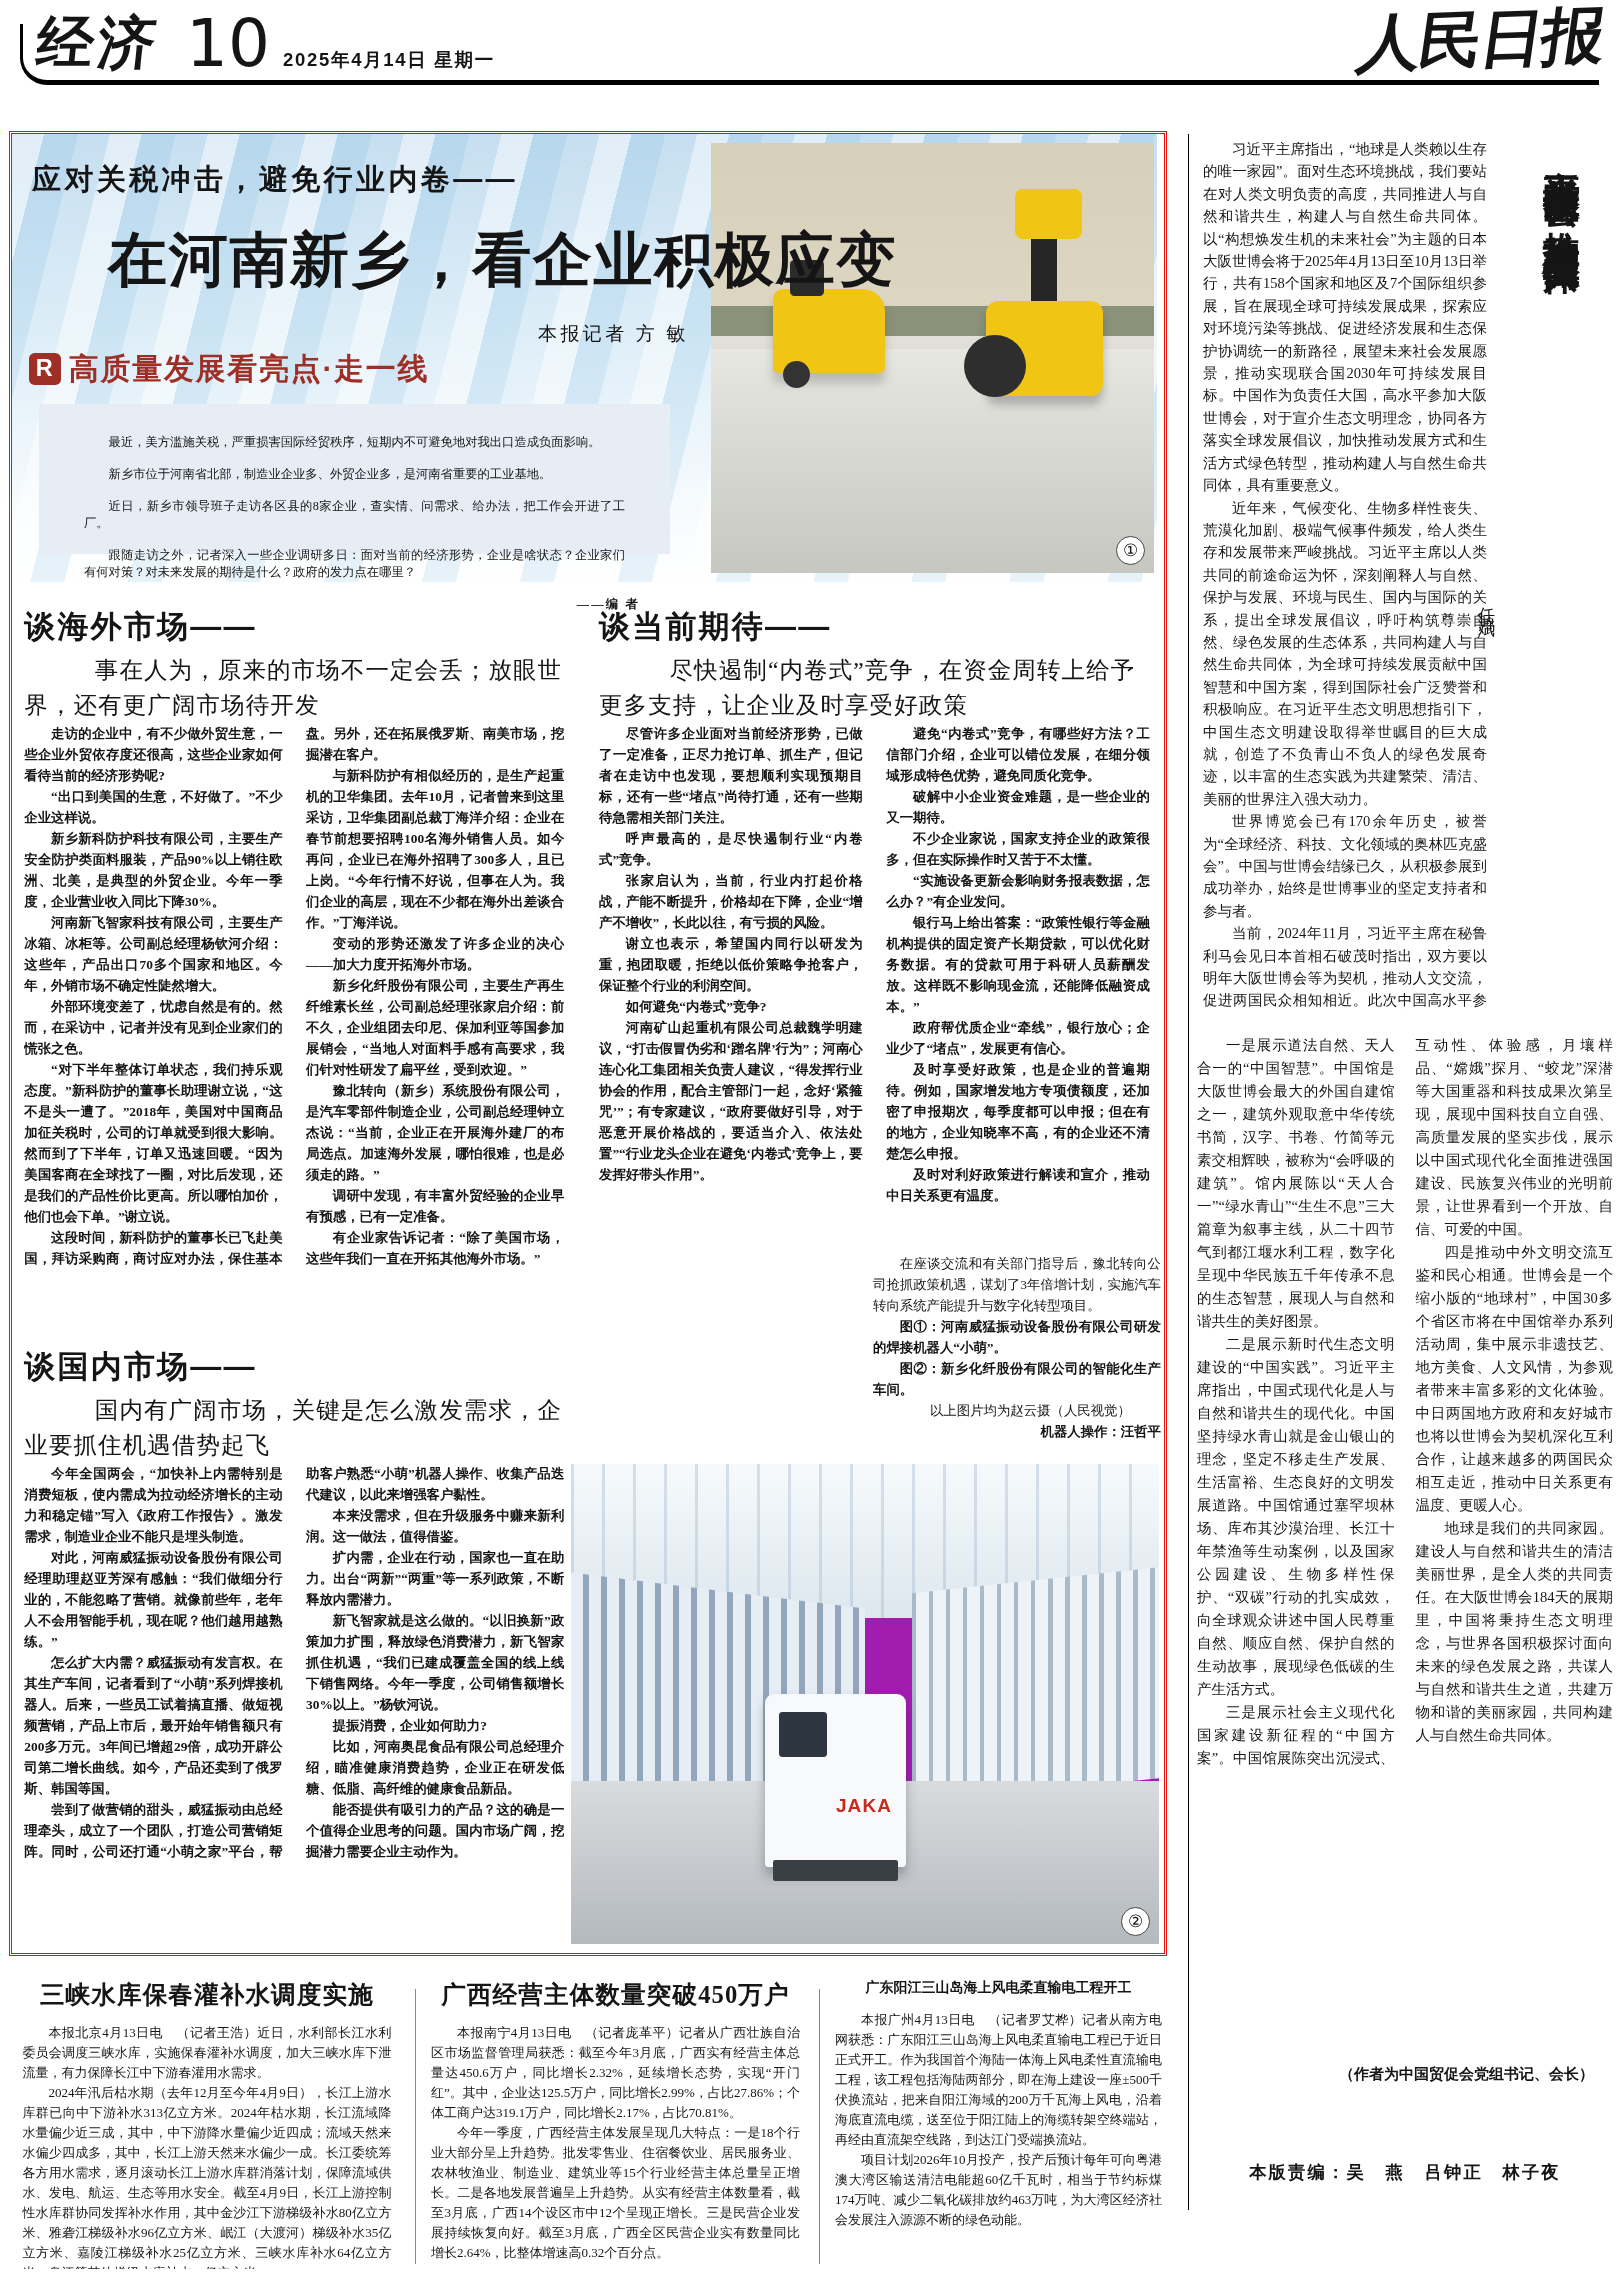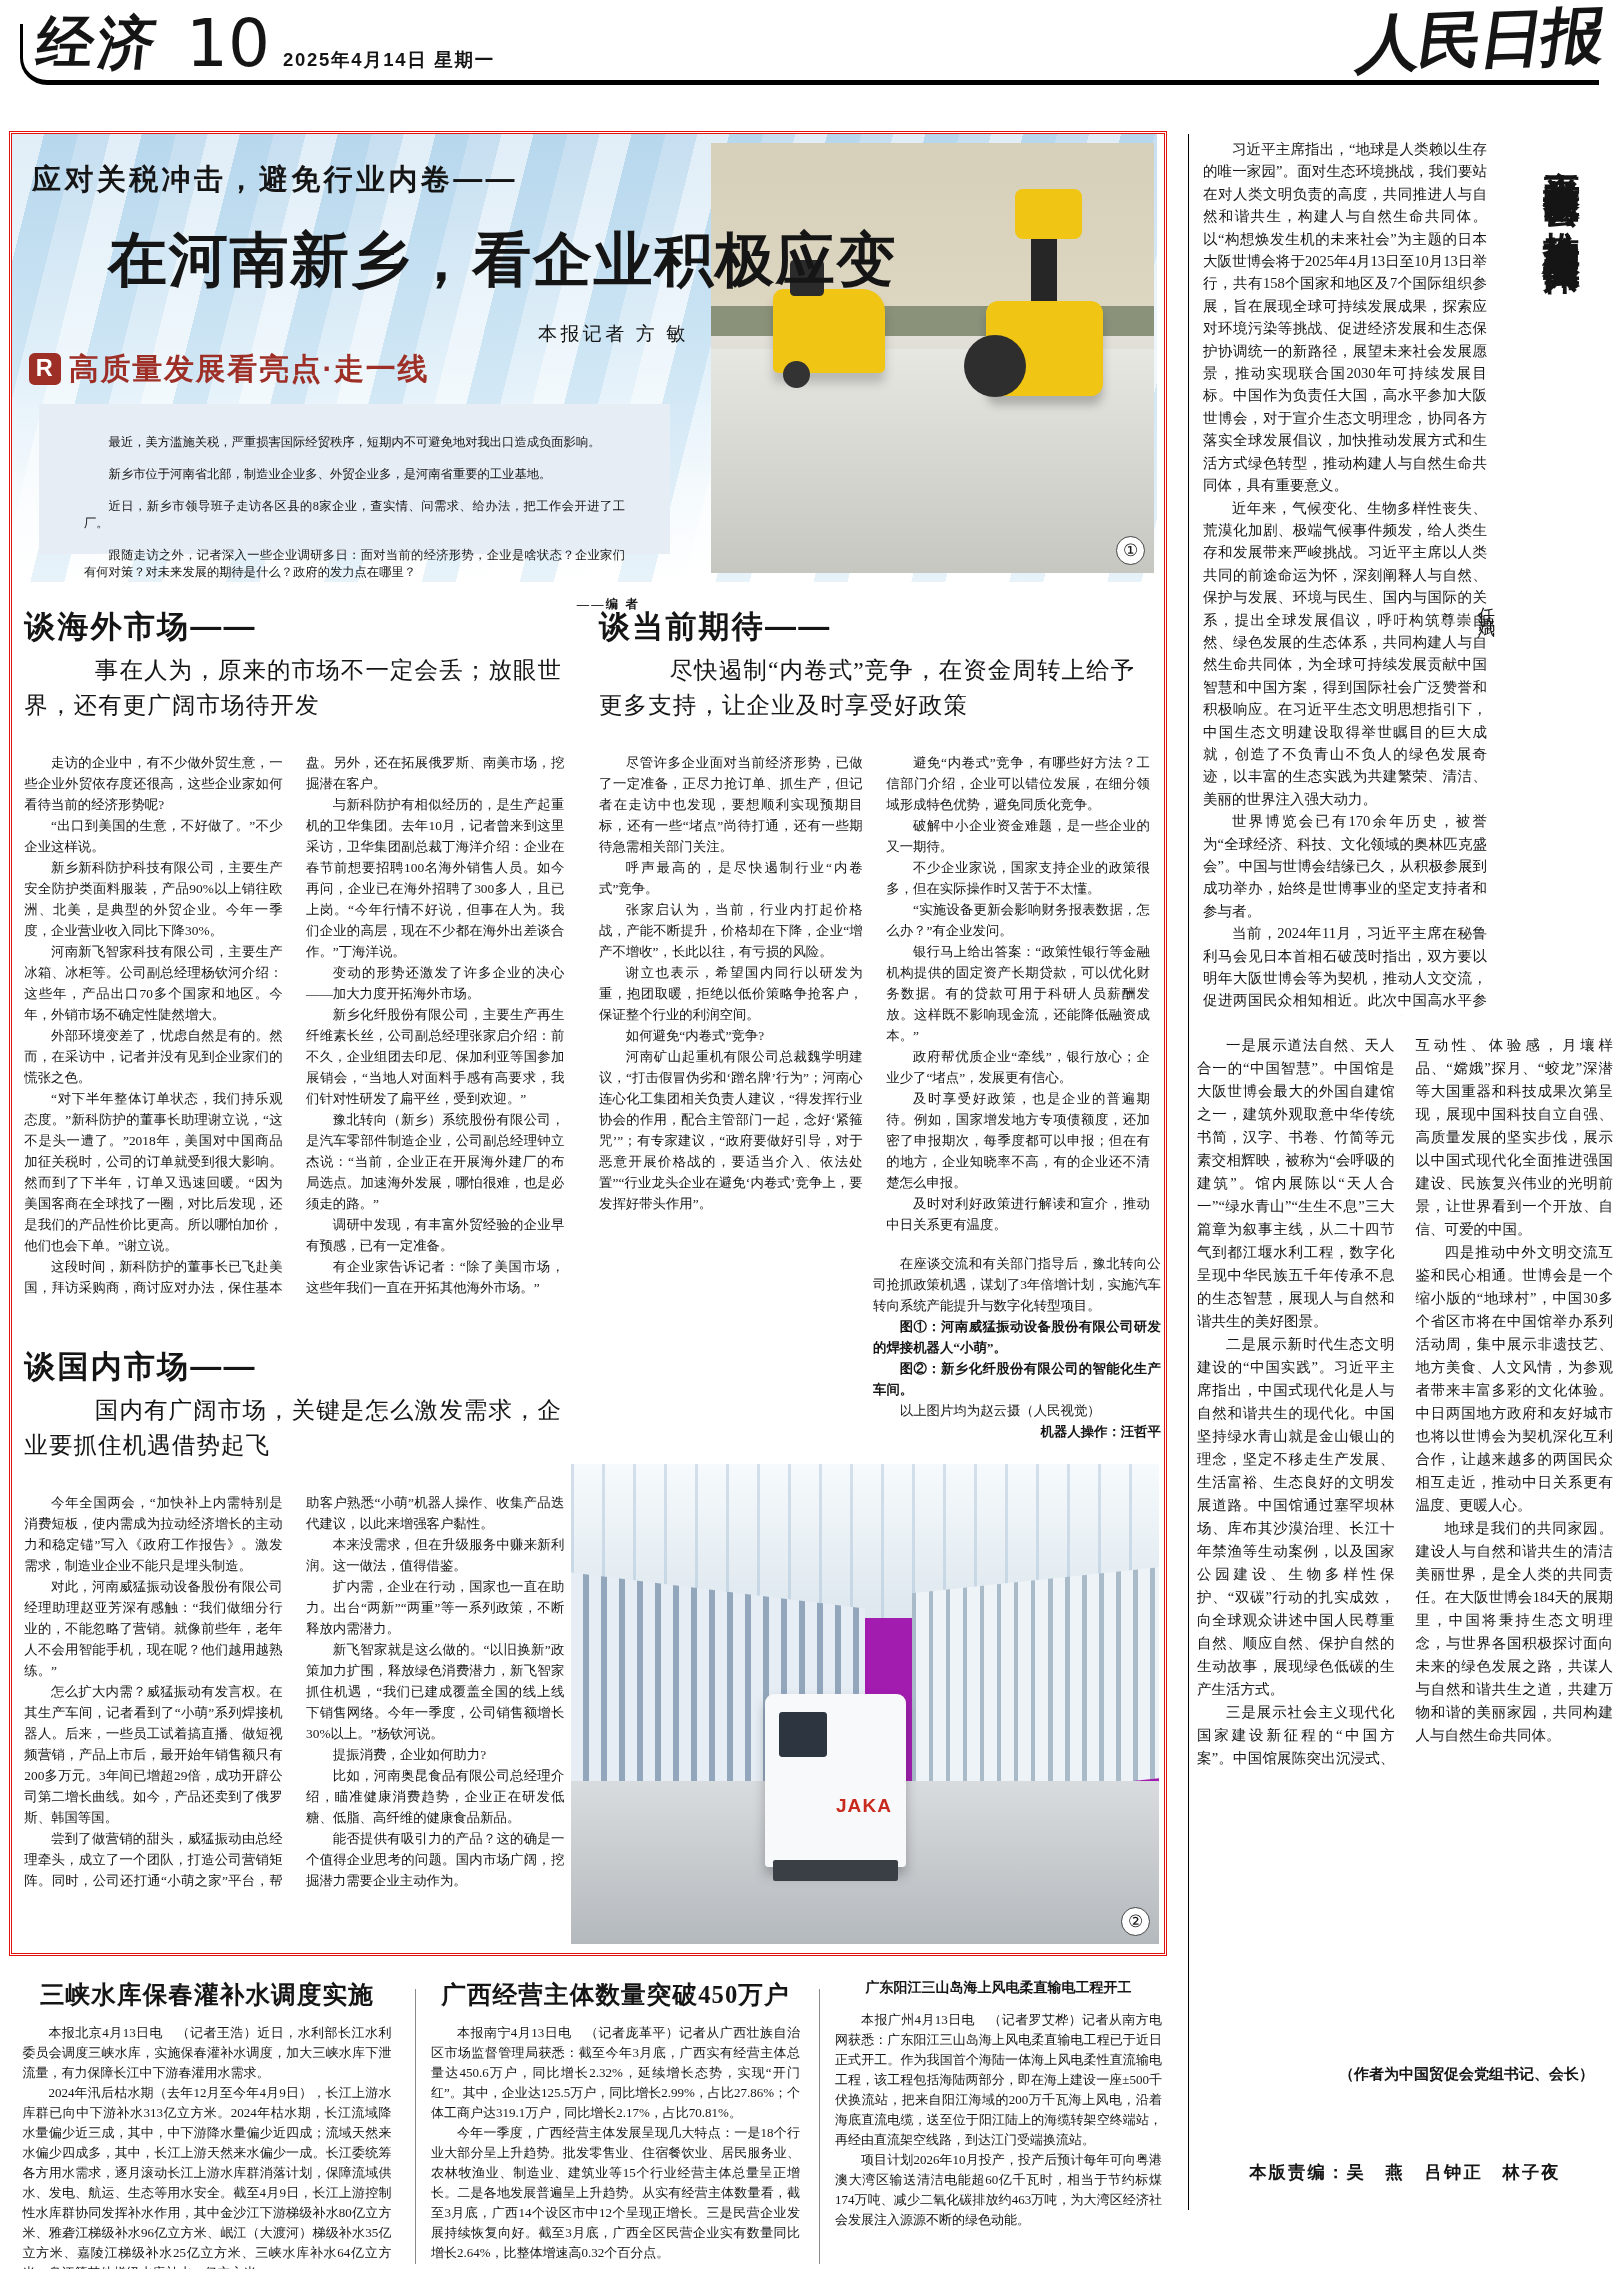--- a/index.html
+++ b/index.html
@@ -49,35 +49,35 @@
   .robotB .head{position:absolute;left:34px;top:-5.6px;width:67px;height:50px;background:#f0c514;border-radius:7.8px;}
   .robotB .body{position:absolute;left:5.6px;top:106px;width:117px;height:95px;background:#f0c514;
     border-radius:12.3px;box-shadow:0 9px 9px rgba(60,60,60,.3);}
   .robotB .wheel{position:absolute;left:-17px;top:140px;width:62px;height:62px;background:#2e2e2e;border-radius:50%;}
   .photoBadge{position:absolute;right:9px;bottom:7.8px;width:27px;height:27px;border-radius:50%;
     background:#fff;border:1.1px solid #444;display:flex;align-items:center;justify-content:center;
     font:17px/1 "Liberation Sans",sans-serif;z-index:5;}
   
   .sec h2{margin:0 0 11.2px;font:bold 31px/1 "Liberation Sans",sans-serif;letter-spacing:2.2px;}
   .sec .subhead{margin:0;font-size:23.5px;line-height:35px;text-indent:3em;letter-spacing:1.1px;}
-  .sec .colbody{margin-top:29px;column-count:2;column-gap:23.5px;text-align:justify;
-    font-size:13.4px;line-height:21px;overflow:hidden;}
+  .sec .colbody{margin-top:0;column-count:2;column-gap:23.5px;text-align:justify;
+    font-size:13.4px;line-height:21px;overflow:hidden;font-weight:bold;}
   .sec .colbody p{margin:0;text-indent:2em;}
   #secOverseas{left:12.3px;top:477px;width:540px;}
   #secOverseas .colbody{height:571px;}
   #secExpect{left:587px;top:477px;width:551px;}
   #secExpect .colbody{height:696px;}
   #secDomestic{left:12.3px;top:1217px;width:540px;}
   #secDomestic .colbody{height:453px;}
   
   #captionBox{left:861px;top:1119px;width:288px;height:208px;background:#fff;z-index:4;
     font-size:13.4px;line-height:21px;text-align:justify;}
   #captionBox p{margin:0;text-indent:2em;}
   #captionBox .cap{font-weight:bold;}
-  #capCredit{text-align:left;}
+  #capCredit{text-align:center;}
   #capDesign{text-align:right;font-weight:bold;}
   
   #photo2{left:559px;top:1330px;width:588px;height:480px;overflow:hidden;z-index:3;background:#a21caf;}
   .p2ceil{position:absolute;left:0;top:0;width:100%;height:32%;
     background:linear-gradient(180deg,#f6fafc,#dde7ee);}
   .p2ceil:after{content:"";position:absolute;inset:0;
     background:repeating-linear-gradient(90deg,rgba(160,185,210,.4) 0 3.4px,transparent 3.4px 31px);}
   .p2rowsL{position:absolute;left:-4%;top:26%;width:54%;height:46%;transform:skewY(7deg);
     background:repeating-linear-gradient(90deg,#93a7bc 0 5.6px,#e6edf4 5.6px 18px);}
   .p2rowsR{position:absolute;right:-4%;top:24%;width:46%;height:44%;transform:skewY(-6deg);

